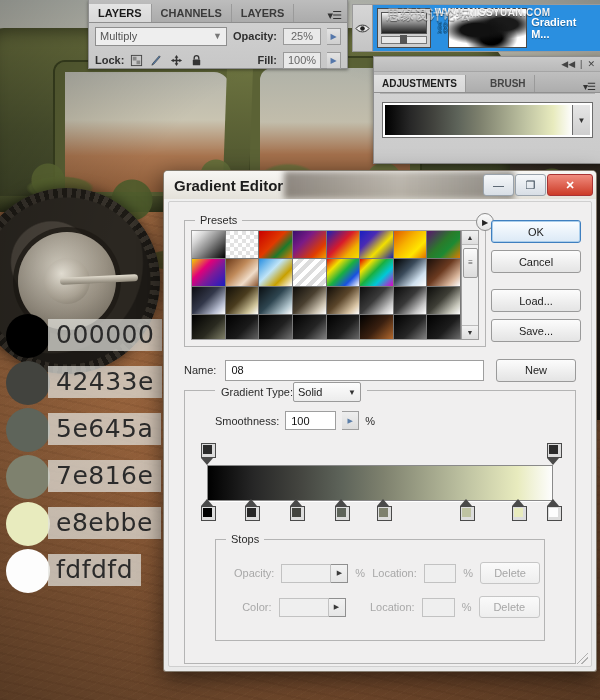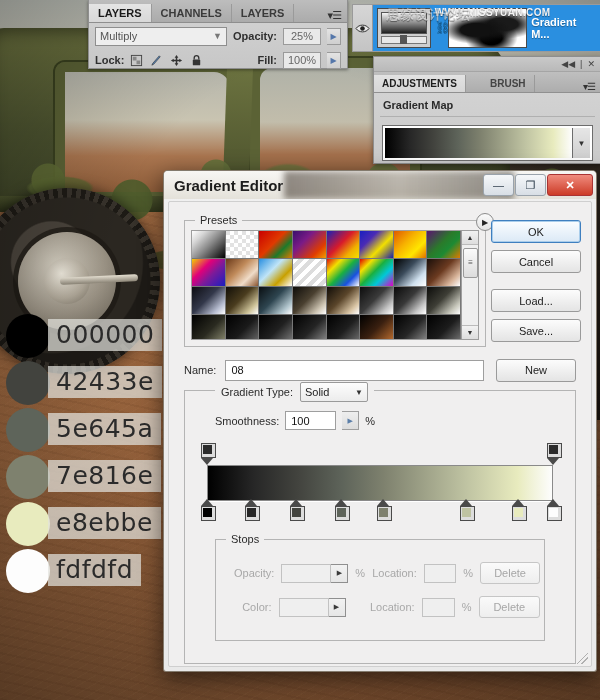--- a/index.html
+++ b/index.html
@@ -215,21 +215,21 @@
 
   .name-row{position:absolute;left:15px;top:157px;right:15px;height:22px;display:flex;align-items:center;}
   .name-lbl{font-size:11px;color:#2b2b2b;margin-right:9px;}
   .name-input{flex:1;height:19px;background:#fff;border:1px solid #9e9e9e;
     display:flex;align-items:center;padding:0 5px;font-size:11px;color:#111;}
   .name-btn{margin-left:12px;width:78px;height:21px;border:1px solid #9a9a9a;border-radius:3px;
     background:linear-gradient(#fcfcfc,#e4e4e4);font-size:11px;color:#1d1d1d;
     display:flex;align-items:center;justify-content:center;}
 
   .gtype-frame{left:15px;top:188px;right:15px;width:auto;height:272px;}
-  .gtype-row{position:absolute;left:30px;top:-9px;display:flex;align-items:center;gap:7px;
+  .gtype-row{position:absolute;left:30px;top:-9px;display:flex;align-items:center;
     background:#f0efef;padding:0 6px;}
   .gtype-lbl{font-size:11px;color:#2b2b2b;}
   .sel{height:18px;min-width:58px;border:1px solid #9a9a9a;border-radius:2px;
     background:linear-gradient(#fdfdfd,#ececec);display:flex;align-items:center;
     padding:0 4px;font-size:11px;color:#1c1c1c;gap:10px;}
   .sel .car{margin-left:auto;font-size:8px;color:#333;}
 
   .smooth-row{position:absolute;left:30px;top:20px;display:flex;align-items:center;gap:6px;}
   .tinput{width:44px;height:17px;background:#fff;border:1px solid #9e9e9e;
     font-size:11px;color:#111;display:flex;align-items:center;padding-left:5px;}
@@ -391,21 +391,20 @@
   <div class="adjbar">
     <span>◀◀</span>
     <span>|</span>
     <span>✕</span>
   </div>
   <div class="adjtabs">
     <div class="adjtab active">ADJUSTMENTS</div>
     <div class="adjtab">BRUSH</div>
     <div class="adjmenu">▾☰</div>
   </div>
-  <div class="adjtitle">Gradient Map</div>
   <div class="adjsep"></div>
   <div class="adjgradwrap">
     <div class="adjgrad" id="adj-grad" style="background: linear-gradient(90deg, rgb(0, 0, 0) 0%, rgb(38, 38, 38) 13%, rgb(66, 67, 62) 26%, rgb(94, 100, 90) 39%, rgb(126, 129, 110) 51%, rgb(191, 195, 162) 75%, rgb(232, 235, 190) 90%, rgb(253, 253, 253) 100%);"></div>
     <div class="adjgrad-arrow">▼</div>
   </div>
 </div>
 
 <div id="ge">
   <div class="ge-title">
     <span class="ge-title-txt">Gradient Editor</span>

